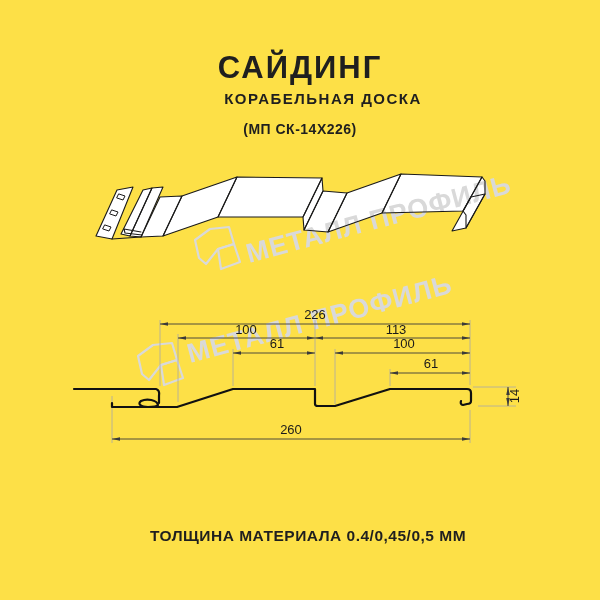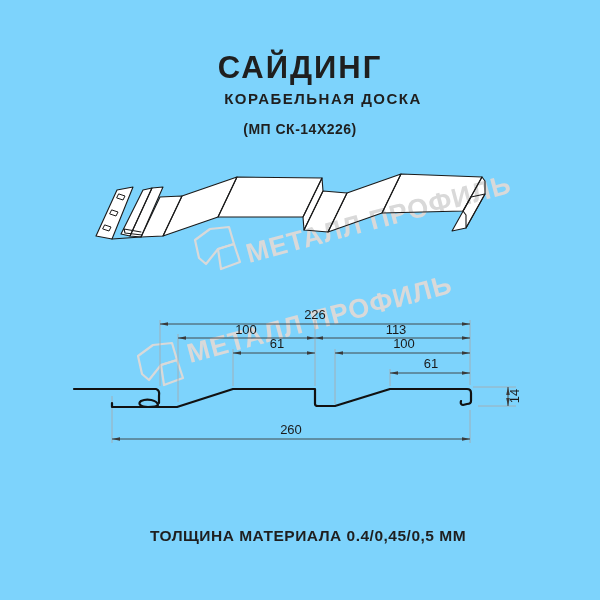--- a/index.html
+++ b/index.html
@@ -1,16 +1,16 @@
 <!DOCTYPE html>
 <html><head>
 <meta charset="utf-8">
 <style>
   html,body{margin:0;padding:0;background:#fff;}
-  #page{position:relative;width:600px;height:600px;background:#7dd3fc;overflow:hidden;
+  #page{position:relative;width:600px;height:600px;background:#fde047;overflow:hidden;
         font-family:"Liberation Sans","DejaVu Sans",sans-serif;color:#1f1f1f;}
   .center-text{position:absolute;left:0;width:600px;text-align:center;}
   .title{top:50px;font-size:31px;font-weight:800;letter-spacing:2px;}
   .subtitle{top:90px;font-size:15px;font-weight:700;letter-spacing:1.5px;margin-left:23px;}
   .model{top:121px;font-size:14px;font-weight:700;letter-spacing:.5px;}
   .footer{top:527px;font-size:15.5px;font-weight:700;letter-spacing:.5px;padding-left:8px;}
   svg{position:absolute;left:0;top:0;}
   .wm-text{font-size:27px;font-weight:800;letter-spacing:1px;}
 </style>
 </head>

